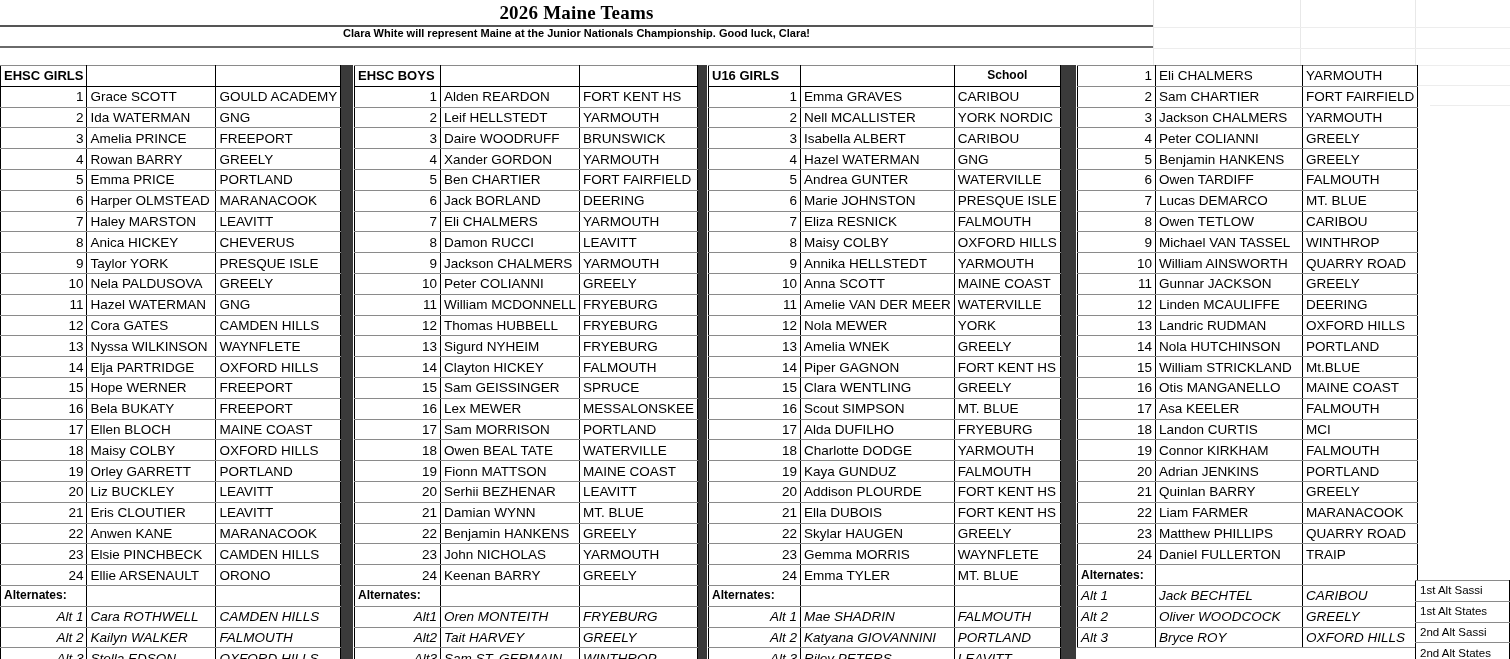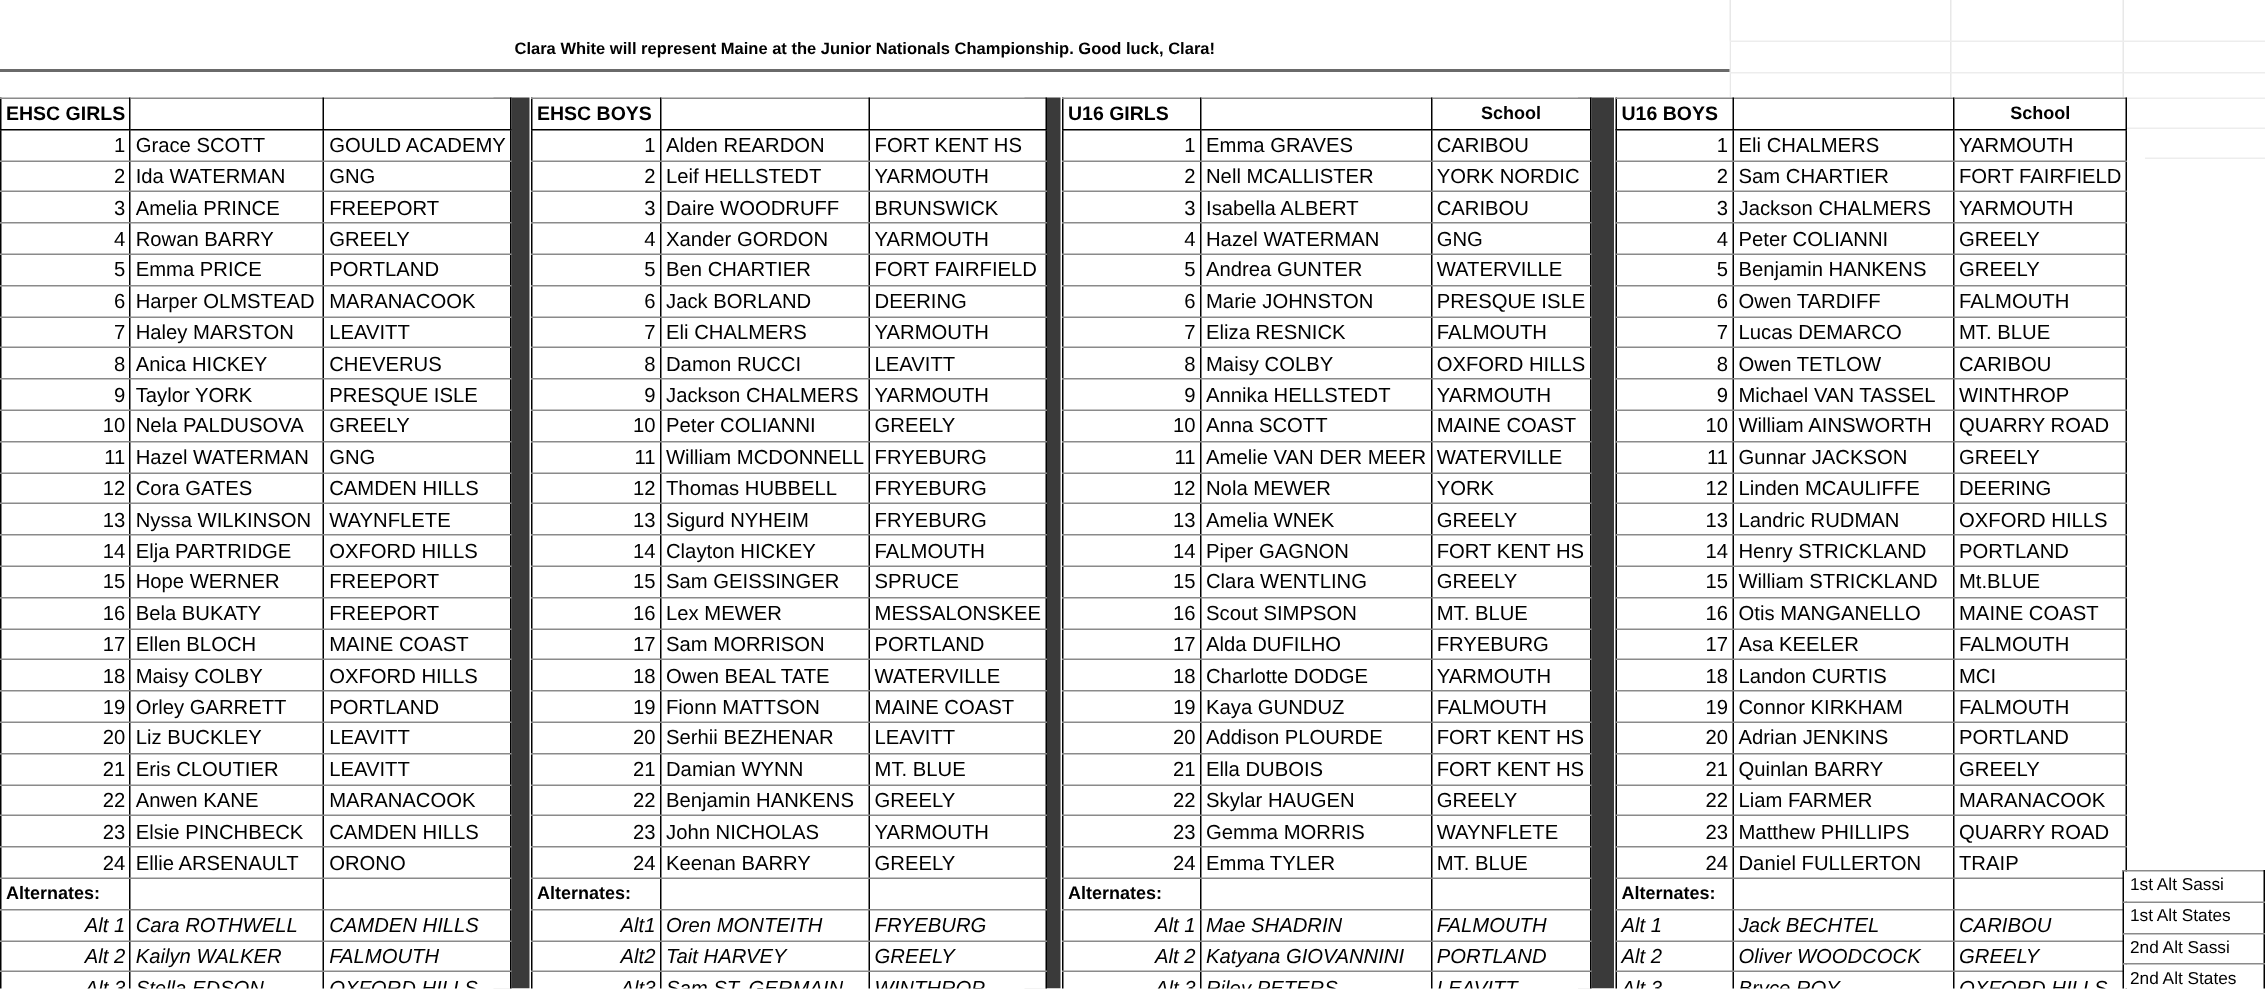--- a/index.html
+++ b/index.html
@@ -150,20 +150,23 @@
 
   <div class="gridline-v" style="left:1153px; top:0; height:65px;"></div>
   <div class="gridline-v" style="left:1300px; top:0; height:65px;"></div>
   <div class="gridline-v" style="left:1415px; top:0; height:659px;"></div>
   <div class="gridline-h" style="left:1153px; top:27px; width:357px;"></div>
   <div class="gridline-h" style="left:1153px; top:48px; width:357px;"></div>
   <div class="gridline-h" style="left:1415px; top:65px; width:95px;"></div>
   <div class="gridline-h" style="left:1415px; top:85px; width:95px;"></div>
   <div class="gridline-h" style="left:1430px; top:105px; width:80px;"></div>
 
+  <div class="title-band">
+    <span class="title-text">2026 Maine Teams</span>
+  </div>
   <div class="subtitle-band">
     <span class="subtitle-text">Clara White will represent Maine at the Junior Nationals Championship. Good luck, Clara!</span>
   </div>
   <div class="spacer-band"></div>
 
   <div class="sep-bar" style="left:329px; height:594px;"></div>
   <div class="sep-bar" style="left:683px; height:594px;"></div>
   <div class="sep-bar" style="left:1052px; height:594px;"></div>
 
   <div class="team-block" style="left:0px;">
@@ -638,25 +641,20 @@
   </div>
 
   <div class="team-block" style="left:1077px;">
     <table class="roster">
       <colgroup>
           <col style="width:78px">
           <col style="width:147px">
           <col style="width:113px">
         </colgroup>
       <tbody>
-          <tr class="hdr">
-            <td class="">U16 BOYS</td>
-            <td class=""></td>
-            <td class="school-hdr">School</td>
-          </tr>
           <tr>
             <td class="num">1</td>
             <td class="name">Eli CHALMERS</td>
             <td class="school">YARMOUTH</td>
           </tr>
           <tr>
             <td class="num">2</td>
             <td class="name">Sam CHARTIER</td>
             <td class="school">FORT FAIRFIELD</td>
           </tr>
@@ -710,21 +708,21 @@
             <td class="name">Linden MCAULIFFE</td>
             <td class="school">DEERING</td>
           </tr>
           <tr>
             <td class="num">13</td>
             <td class="name">Landric RUDMAN</td>
             <td class="school">OXFORD HILLS</td>
           </tr>
           <tr>
             <td class="num">14</td>
-            <td class="name">Henry STRICKLAND</td>
+            <td class="name">Nola HUTCHINSON</td>
             <td class="school">PORTLAND</td>
           </tr>
           <tr>
             <td class="num">15</td>
             <td class="name">William STRICKLAND</td>
             <td class="school">Mt.BLUE</td>
           </tr>
           <tr>
             <td class="num">16</td>
             <td class="name">Otis MANGANELLO</td>

